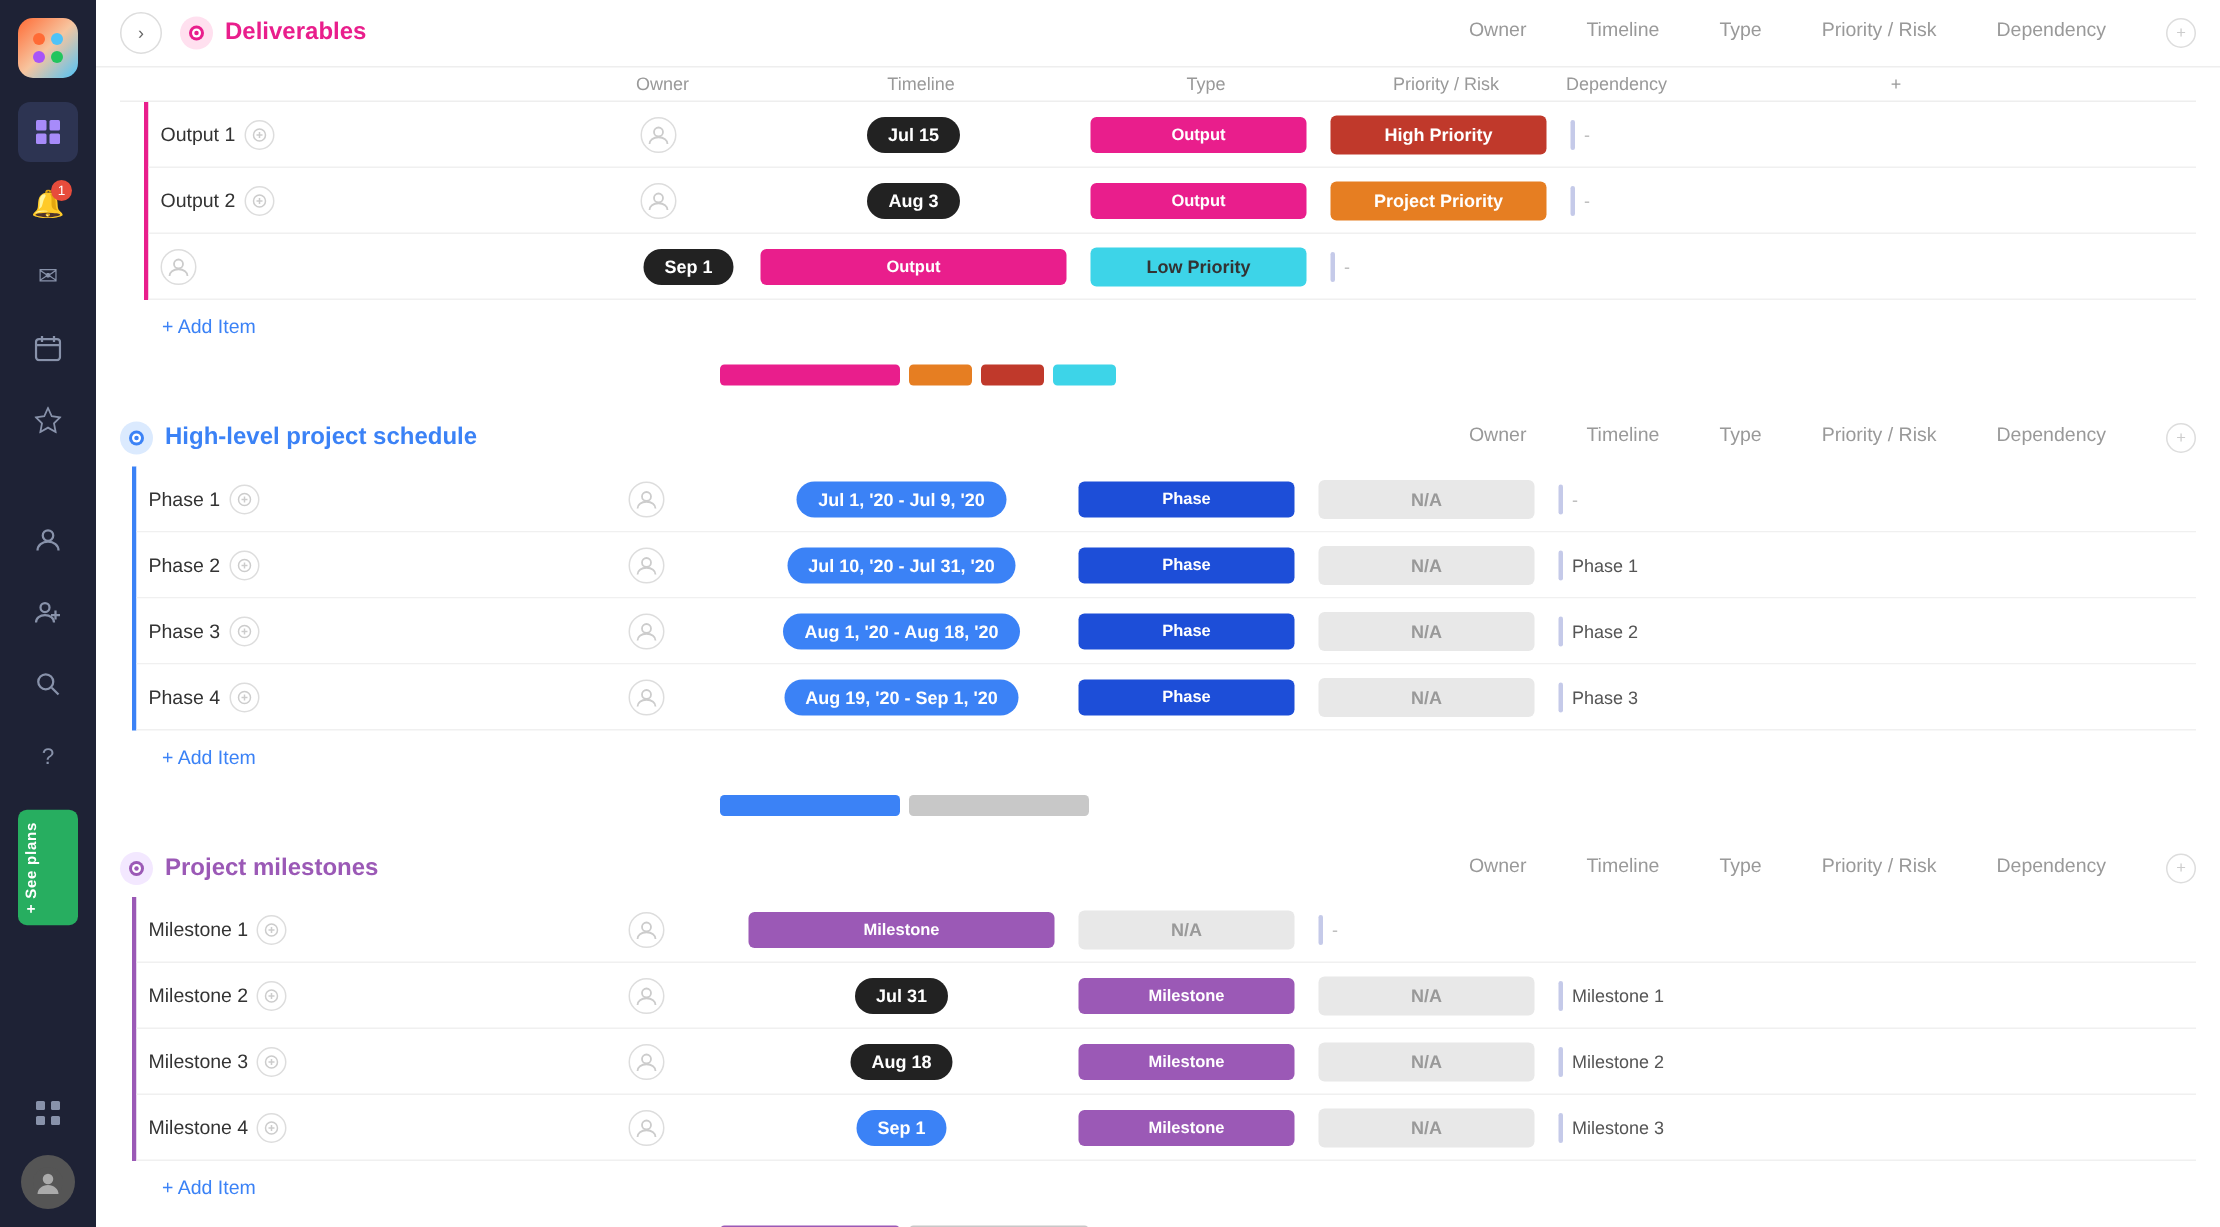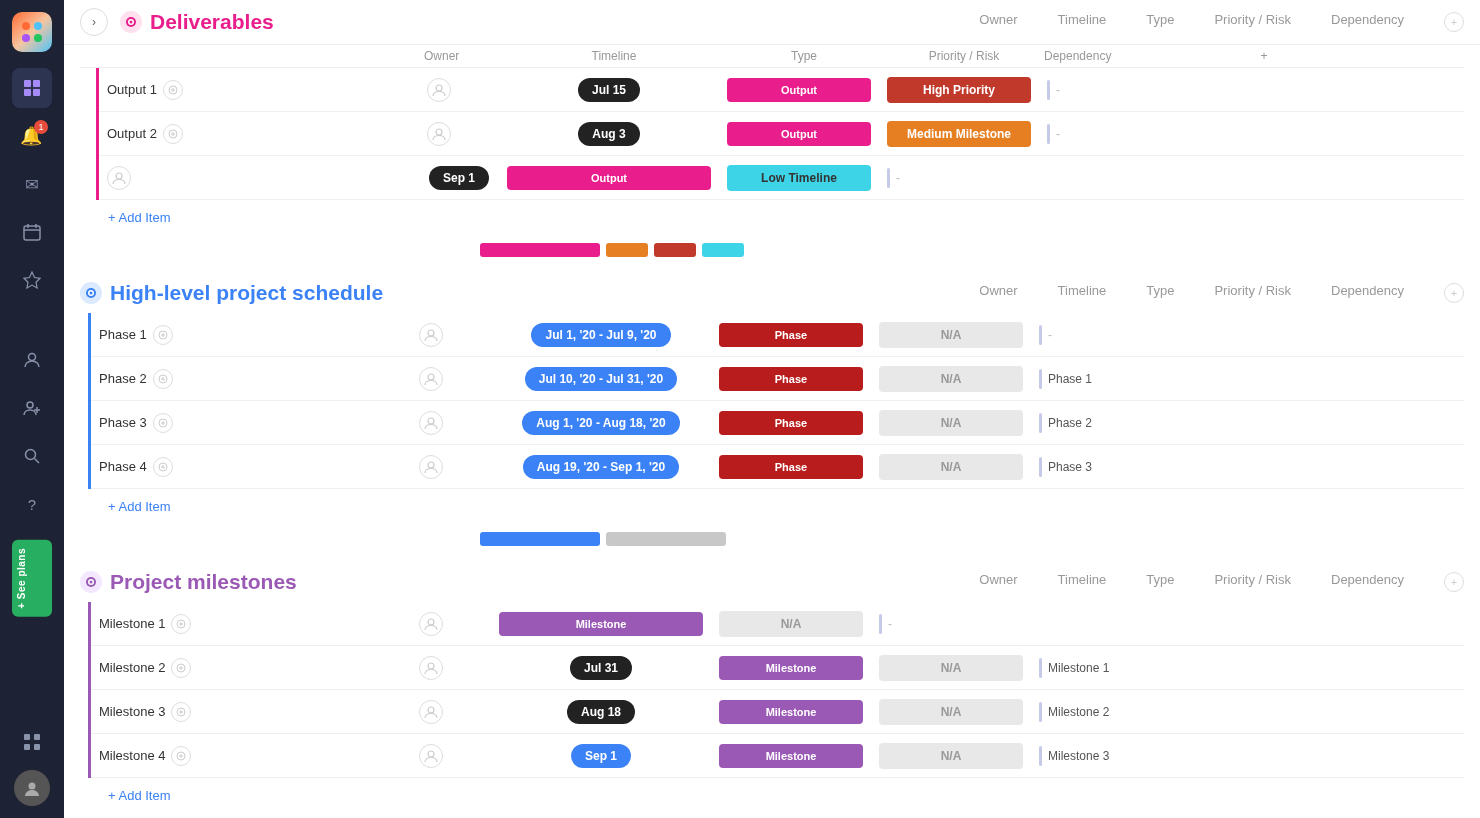--- a/index.html
+++ b/index.html
@@ -112,21 +112,21 @@
       padding: 12px 0 8px 0;
     }
     .section-icon {
       width: 22px; height: 22px;
       border-radius: 50%;
       display: flex; align-items: center; justify-content: center;
       margin-right: 8px;
       font-size: 12px;
     }
     .section-title {
-      font-size: 21px;
+      font-size: 16px;
       font-weight: 600;
       flex: 1;
     }
 
     .table-row {
       display: grid;
       grid-template-columns: 320px 80px 220px 160px 160px 200px 40px;
       border-bottom: 1px solid #f0f0f0;
       align-items: center;
       min-height: 44px;
@@ -172,21 +172,21 @@
       align-items: center;
       justify-content: center;
       width: 100%;
       padding: 6px 0;
       border-radius: 4px;
       font-size: 11px;
       font-weight: 600;
       color: white;
     }
     .badge-pink { background: #e91e8c; }
-    .badge-blue { background: #b91c1c; }
+    .badge-blue { background: #1d4ed8; }
     .badge-purple { background: #9b59b6; }
 
     .priority-badge {
       display: inline-flex;
       align-items: center;
       justify-content: center;
       width: 100%;
       padding: 6px 0;
       border-radius: 4px;
       font-size: 12px;
@@ -418,21 +418,21 @@
               </svg>
         </div>
       </div>
       <div class="table-cell cell-center">
         <span class="timeline-pill pill-dark">Aug 3</span>
       </div>
       <div class="table-cell">
         <div class="type-badge badge-pink">Output</div>
       </div>
       <div class="table-cell">
-        <div class="priority-badge priority-medium">Medium Milestone</div>
+        <div class="priority-badge priority-medium">Project Priority</div>
       </div>
       <div class="dependency-cell">
         <div class="dep-border"></div>
         <span style="color:#bbb;">-</span>
       </div>
       <div class="table-cell"></div>
     </div>
 
     <div class="table-row">
       <div class="table-cell">
@@ -443,21 +443,21 @@
               </svg>
         </div>
       </div>
       <div class="table-cell cell-center">
         <span class="timeline-pill pill-dark">Sep 1</span>
       </div>
       <div class="table-cell">
         <div class="type-badge badge-pink">Output</div>
       </div>
       <div class="table-cell">
-        <div class="priority-badge priority-low">Low Timeline</div>
+        <div class="priority-badge priority-low">Low Priority</div>
       </div>
       <div class="dependency-cell">
         <div class="dep-border"></div>
         <span style="color:#bbb;">-</span>
       </div>
       <div class="table-cell"></div>
     </div>
   </div>
 
   <div class="add-item-row">+ Add Item</div>

